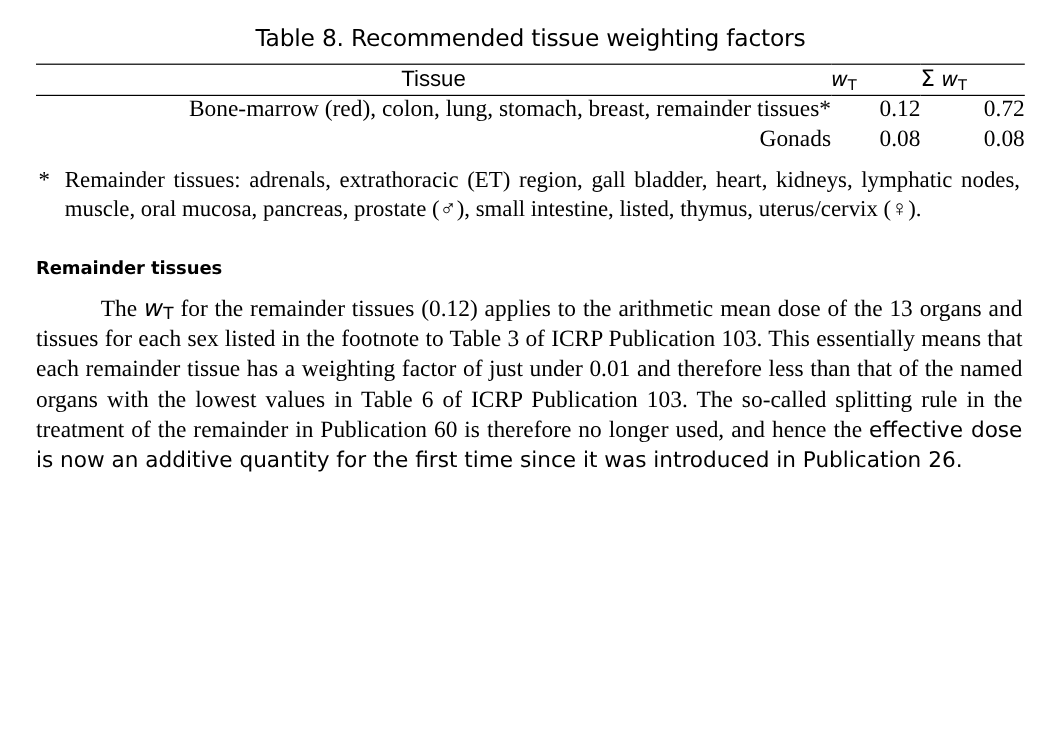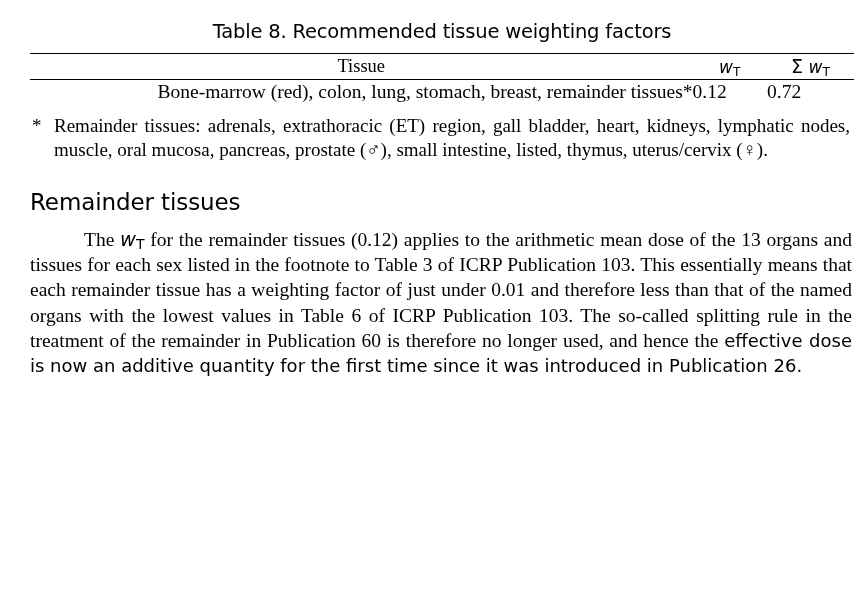--- a/index.html
+++ b/index.html
@@ -48,31 +48,31 @@
     vertical-align: bottom;
   }
   .rule-top td { border-top: 1.6px solid #000; }
   .hdr td {
     border-bottom: 1.1px solid #000;
     font-weight: normal;
     padding-bottom: 3px;
   }
   .hdr .c-tissue {
     text-align: center;
-    font-family: Liberation Serif, serif;
+    font-family: Liberation Sans, sans-serif;
     font-size: 18.5px;
   }
   .hdr .c-wt, .hdr .c-swt {
-    text-align: center;
+    text-align: left;
     font-family: "DejaVu Sans", sans-serif;
     font-size: 17px;
   }
   .c-tissue { width: 640px; text-align: right; padding-left: 2px; }
-  .c-wt  { width: 72px; text-align: left; }
-  .c-swt { width: 84px; text-align: left; }
+  .c-wt  { width: 72px; text-align: right; }
+  .c-swt { width: 84px; text-align: right; }
   .row-last td { border-bottom: 1.6px solid #000; padding-bottom: 3px; }
 
   .wsub {
     font-style: italic;
     font-family: "DejaVu Sans", sans-serif;
   }
   .wsub sub {
     font-style: normal;
     font-size: 0.72em;
     vertical-align: baseline;
@@ -98,22 +98,22 @@
   }
   .footnote .fn-text {
     flex: 1 1 auto;
     text-align: justify;
     padding-right: 4px;
   }
 
   
   h2.section-heading {
     font-family: "DejaVu Sans", sans-serif;
-    font-size: 23px;
-    font-weight: normal;
+    font-size: 15px;
+    font-weight: bold;
     margin: 26px 0 6px 0;
     letter-spacing: -0.1px;
   }
 
   
   p.body {
     font-size: 19.5px;
     line-height: 1.30;
     margin: 12px 0 0 0;
     text-align: justify;
@@ -138,20 +138,25 @@
           <tr class="rule-top hdr">
         <td class="c-tissue">Tissue</td>
         <td class="c-wt"><span class="wsub">w<sub>T</sub></span></td>
         <td class="c-swt"><span class="sigma">Σ</span> <span class="wsub">w<sub>T</sub></span></td>
       </tr>
       <tr>
         <td class="c-tissue">Bone-marrow (red), colon, lung, stomach, breast, remainder tissues*</td>
         <td class="c-wt">0.12</td>
         <td class="c-swt">0.72</td>
       </tr>
+      <tr>
+        <td class="c-tissue">Gonads</td>
+        <td class="c-wt">0.08</td>
+        <td class="c-swt">0.08</td>
+      </tr>
     </tbody>
       </table>
   </div>
 
   <div class="footnote">
     <span class="marker">*</span>
     <span class="fn-text">Remainder tissues: adrenals, extrathoracic (ET) region, gall bladder, heart, kidneys, lymphatic nodes, muscle, oral mucosa, pancreas, prostate (♂), small intestine, listed, thymus, uterus/cervix (♀).</span>
   </div>
 
   <h2 class="section-heading">Remainder tissues</h2>

